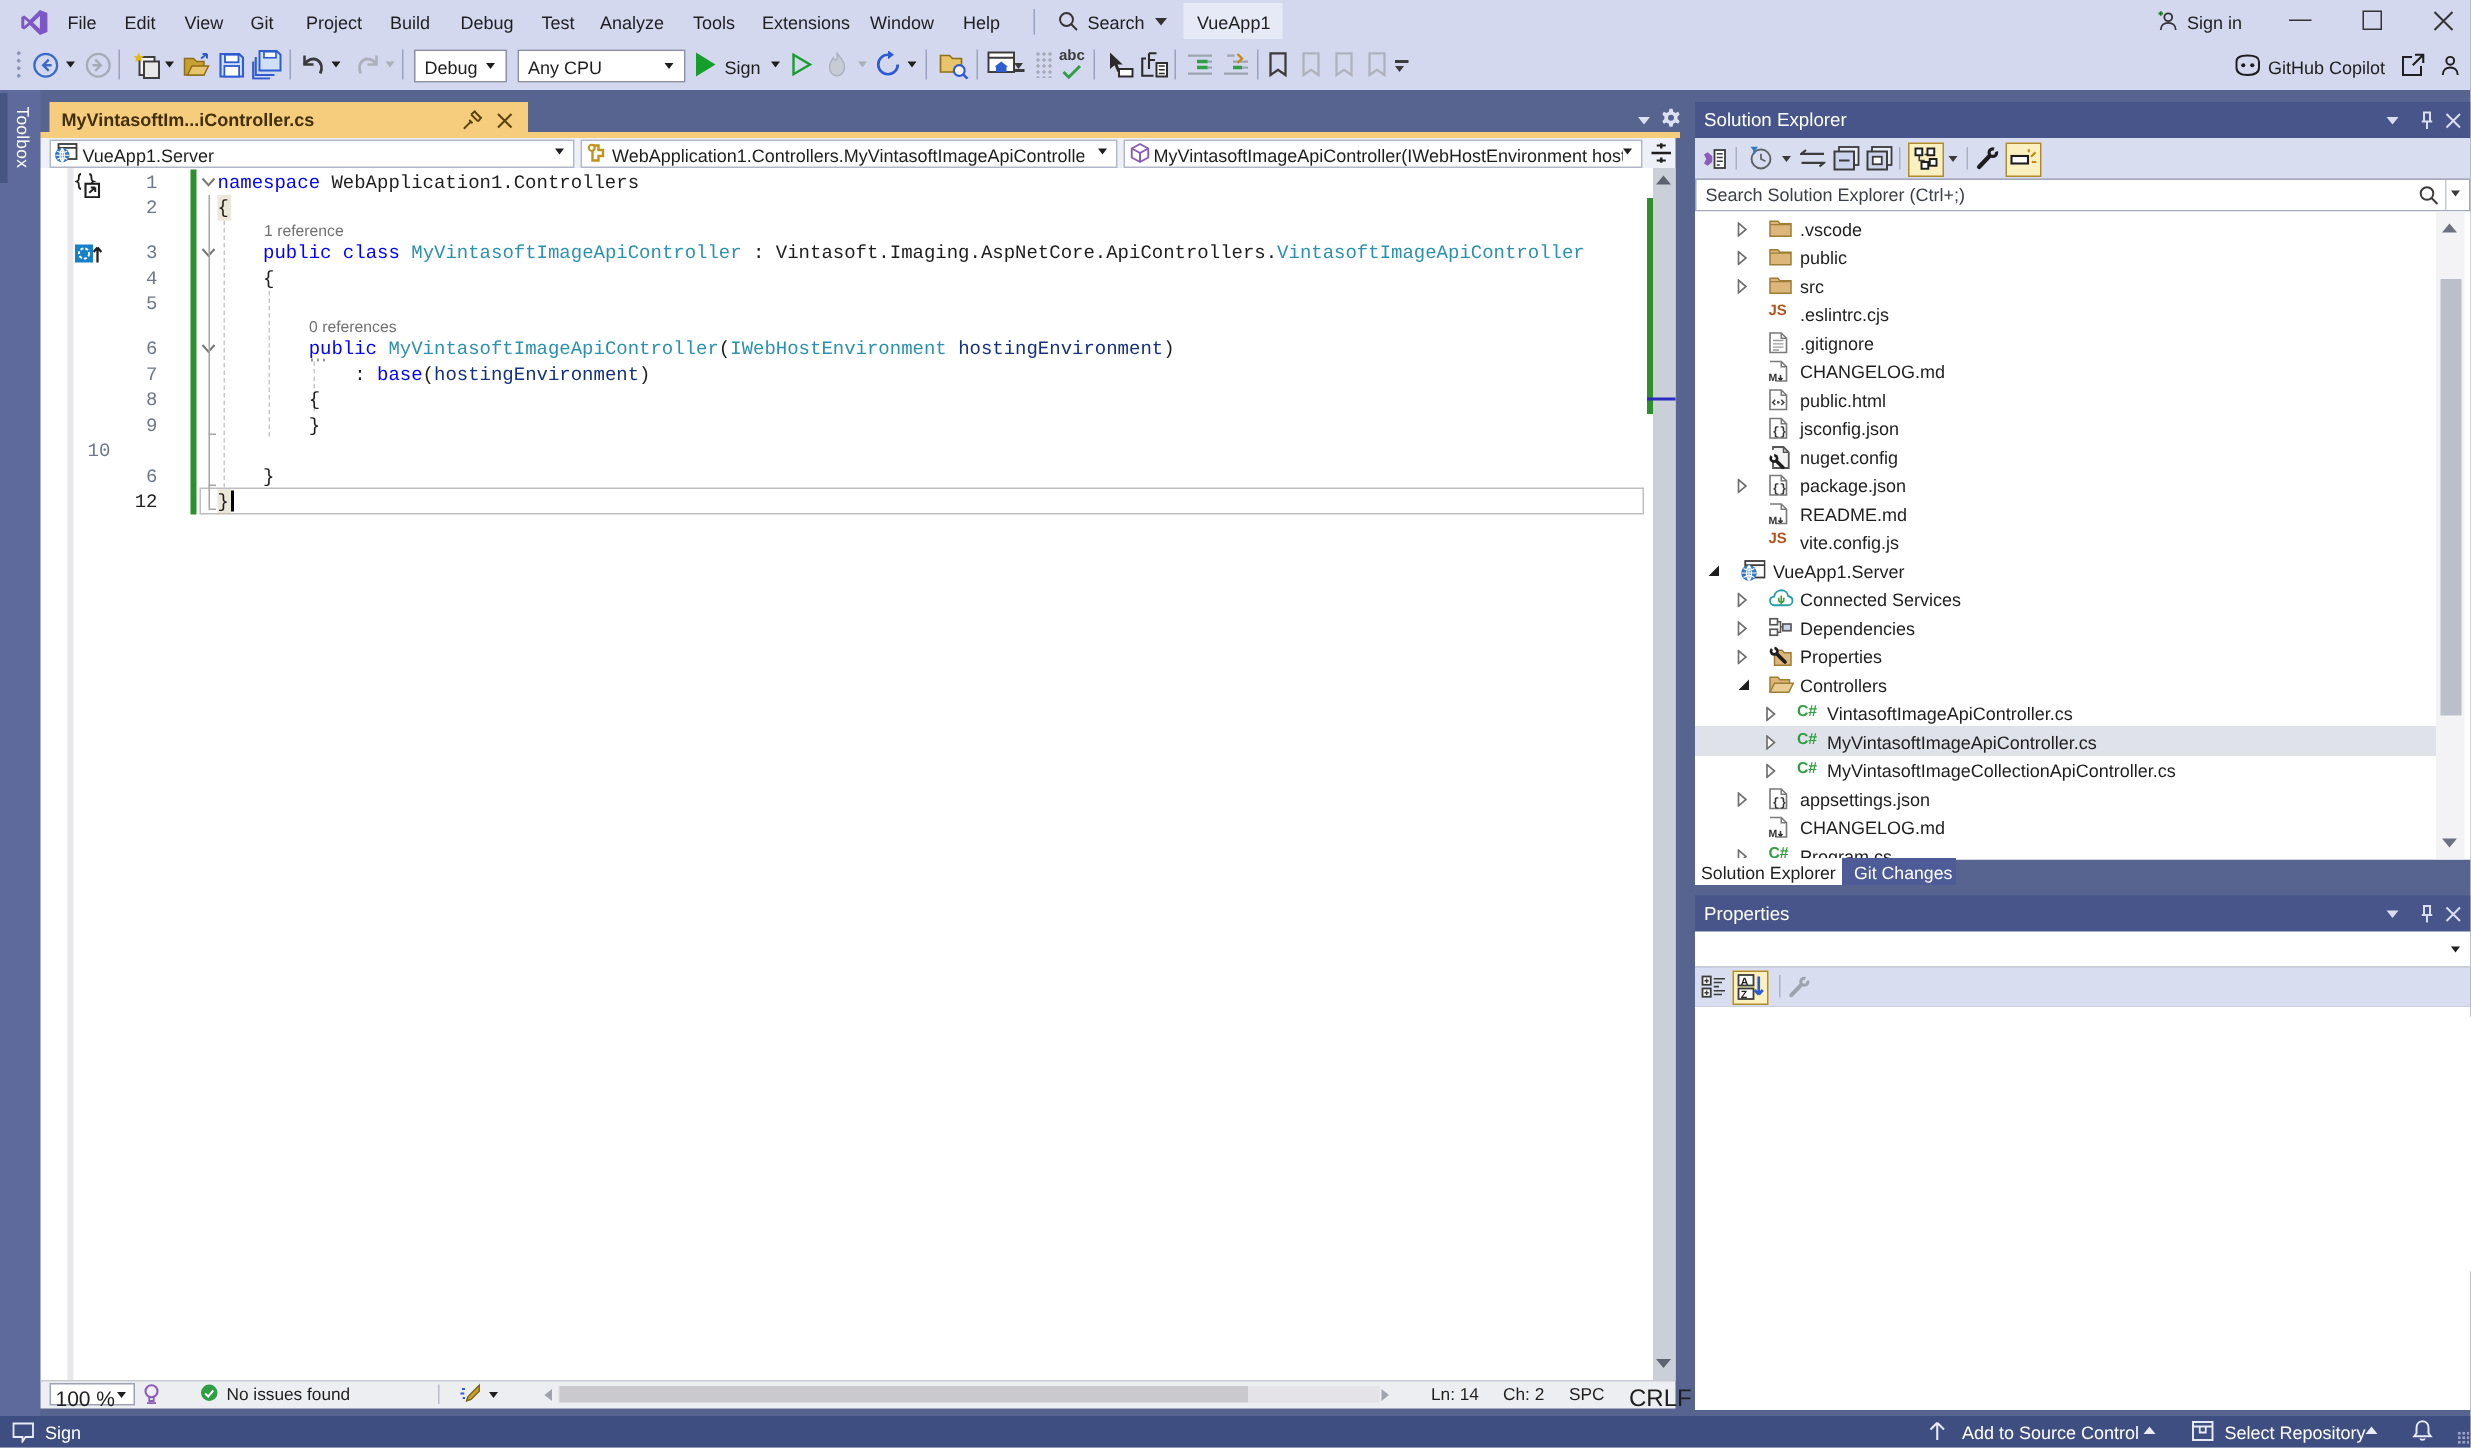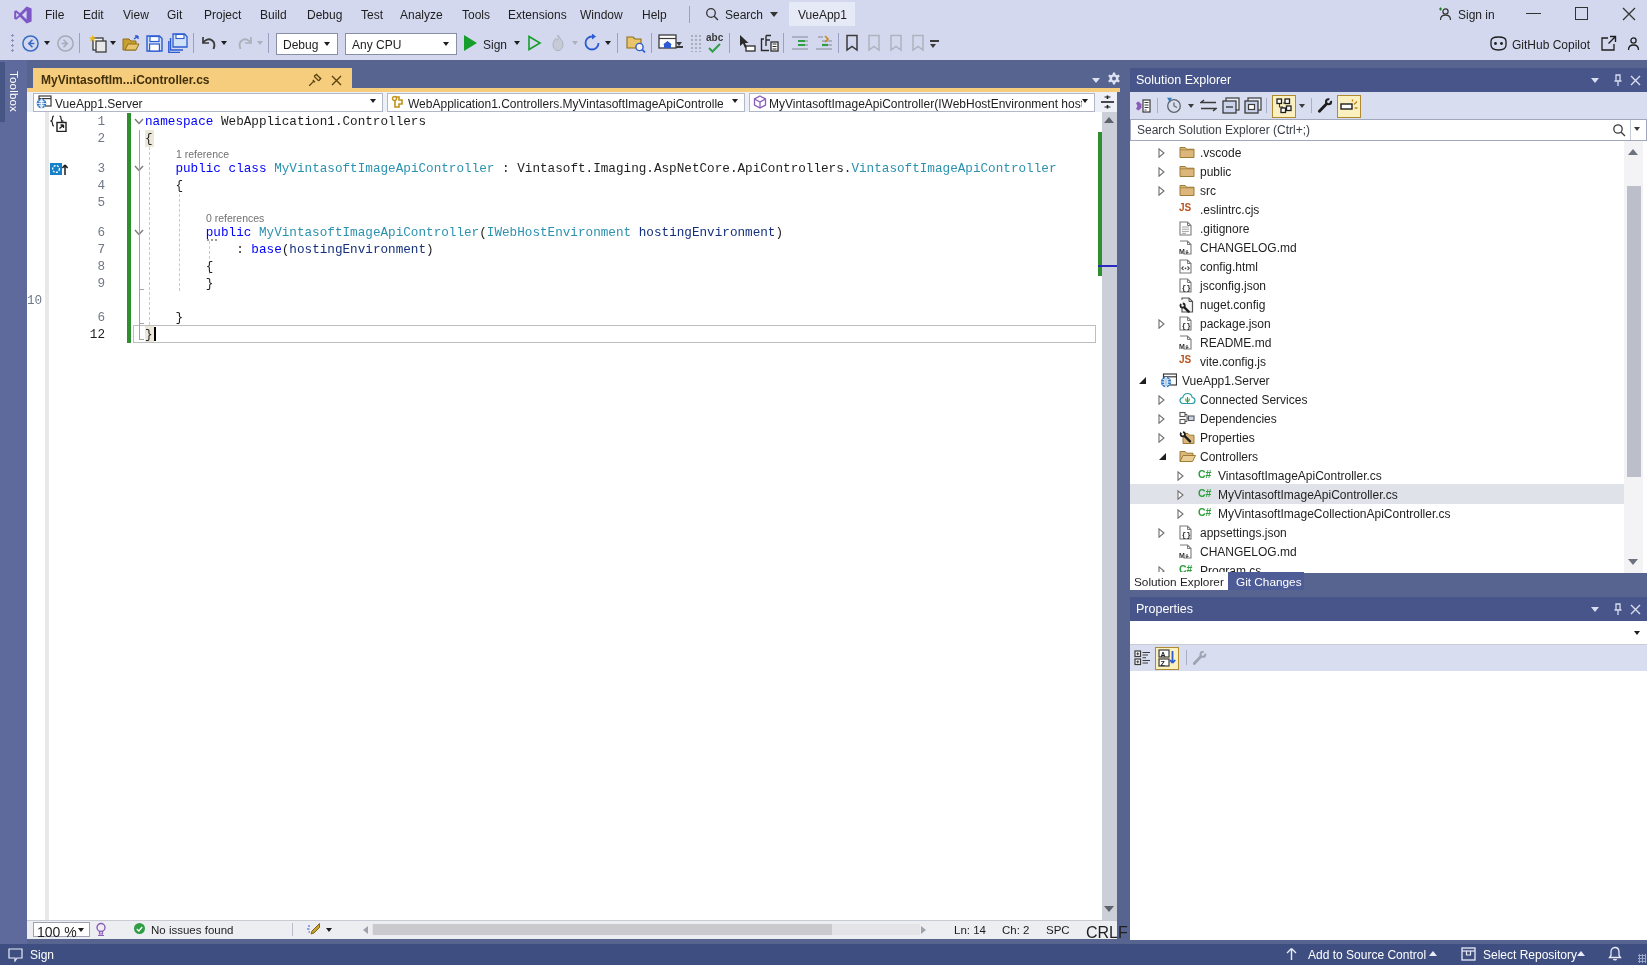--- a/index.html
+++ b/index.html
@@ -244,21 +244,21 @@
   </svg>
 <div class="ab mono" style="left:27px;top:113.7px;width:78px;text-align:right;color:#6E7887">1</div>
 <div class="ab mono" style="left:27px;top:130.7px;width:78px;text-align:right;color:#6E7887">2</div>
 <div class="ab mono" style="left:27px;top:160.7px;width:78px;text-align:right;color:#6E7887">3</div>
 <div class="ab mono" style="left:27px;top:177.7px;width:78px;text-align:right;color:#6E7887">4</div>
 <div class="ab mono" style="left:27px;top:194.7px;width:78px;text-align:right;color:#6E7887">5</div>
 <div class="ab mono" style="left:27px;top:224.7px;width:78px;text-align:right;color:#6E7887">6</div>
 <div class="ab mono" style="left:27px;top:241.7px;width:78px;text-align:right;color:#6E7887">7</div>
 <div class="ab mono" style="left:27px;top:258.7px;width:78px;text-align:right;color:#6E7887">8</div>
 <div class="ab mono" style="left:27px;top:275.7px;width:78px;text-align:right;color:#6E7887">9</div>
-<div class="ab mono" style="left:27px;top:292.7px;width:78px;text-align:left;color:#6E7887">10</div>
+<div class="ab mono" style="left:27px;top:292.7px;width:78px;text-align:center;color:#6E7887">10</div>
 <div class="ab mono" style="left:27px;top:309.7px;width:78px;text-align:right;color:#6E7887">6</div>
 <div class="ab mono" style="left:27px;top:326.7px;width:78px;text-align:right;color:#1E1E1E">12</div>
 <div class="ab" style="left:126.5px;top:112.5px;width:4px;height:230px;background:#2E8F2E"></div>
 <div class="ab" style="left:133px;top:325px;width:963px;height:17.5px;border:1px solid #BEBEBE;background:#fff"></div>
 <div class="ab" style="left:144.5px;top:130px;width:9px;height:16.5px;background:#EBE8D9"></div>
 <div class="ab" style="left:144.5px;top:326px;width:9px;height:16px;background:#EBE8D9"></div>
 <svg class="ab" style="left:134px;top:118.0px" width="10" height="7" viewBox="0 0 10 7">
     <path d="M1 1 L5 5.5 L9 1" fill="none" stroke="#7A7A7A" stroke-width="1.4"></path>
   </svg>
 <svg class="ab" style="left:134px;top:165.0px" width="10" height="7" viewBox="0 0 10 7">
@@ -425,21 +425,21 @@
       <text x="0" y="14" font-size="7" font-weight="bold" fill="#333" font-family="Liberation Sans">M</text>
       <path d="M8 10 L8 13.4 M8 13.4 L6.6 12 M8 13.4 L9.4 12" stroke="#333" stroke-width="1"></path>
     </svg>
 <div class="ab" style="left:70px;top:99.5px">CHANGELOG.md</div>
 <svg class="ab" style="left:49px;top:117.5px" width="13" height="15" viewBox="0 0 13 15">
       <path d="M1 1 L8.5 1 L12 4.5 L12 14 L1 14 Z" fill="#fff" stroke="#7A7A7A" stroke-width="1.1"></path>
       <path d="M8.5 1 L8.5 4.5 L12 4.5" fill="none" stroke="#7A7A7A" stroke-width="1"></path>
       <path d="M4.5 7.5 L2.8 9.3 L4.5 11 M8.5 7.5 L10.2 9.3 L8.5 11" fill="none" stroke="#4A4A4A" stroke-width="1.1"></path>
       <circle cx="6.5" cy="9.3" r="0.9" fill="#4A4A4A"></circle>
     </svg>
-<div class="ab" style="left:70px;top:118.5px">config.html</div>
+<div class="ab" style="left:70px;top:118.5px">public.html</div>
 <svg class="ab" style="left:49px;top:136.5px" width="13" height="15" viewBox="0 0 13 15">
       <path d="M1 1 L8.5 1 L12 4.5 L12 14 L1 14 Z" fill="#fff" stroke="#7A7A7A" stroke-width="1.1"></path>
       <path d="M8.5 1 L8.5 4.5 L12 4.5" fill="none" stroke="#7A7A7A" stroke-width="1"></path>
       <text x="2.5" y="12" font-size="8" font-weight="bold" fill="#333" font-family="Liberation Mono">{}</text>
     </svg>
 <div class="ab" style="left:70px;top:137.5px">jsconfig.json</div>
 <svg class="ab" style="left:49px;top:155.5px" width="15" height="16" viewBox="0 0 15 16">
       <path d="M3 1 L10 1 L13.5 4.5 L13.5 15 L3 15 Z" fill="#F4F4F4" stroke="#555" stroke-width="1.2"></path>
       <path d="M10 1 L10 4.5 L13.5 4.5" fill="none" stroke="#555" stroke-width="1"></path>
       <circle cx="3.6" cy="8.6" r="3" fill="#1E1E1E"></circle>

